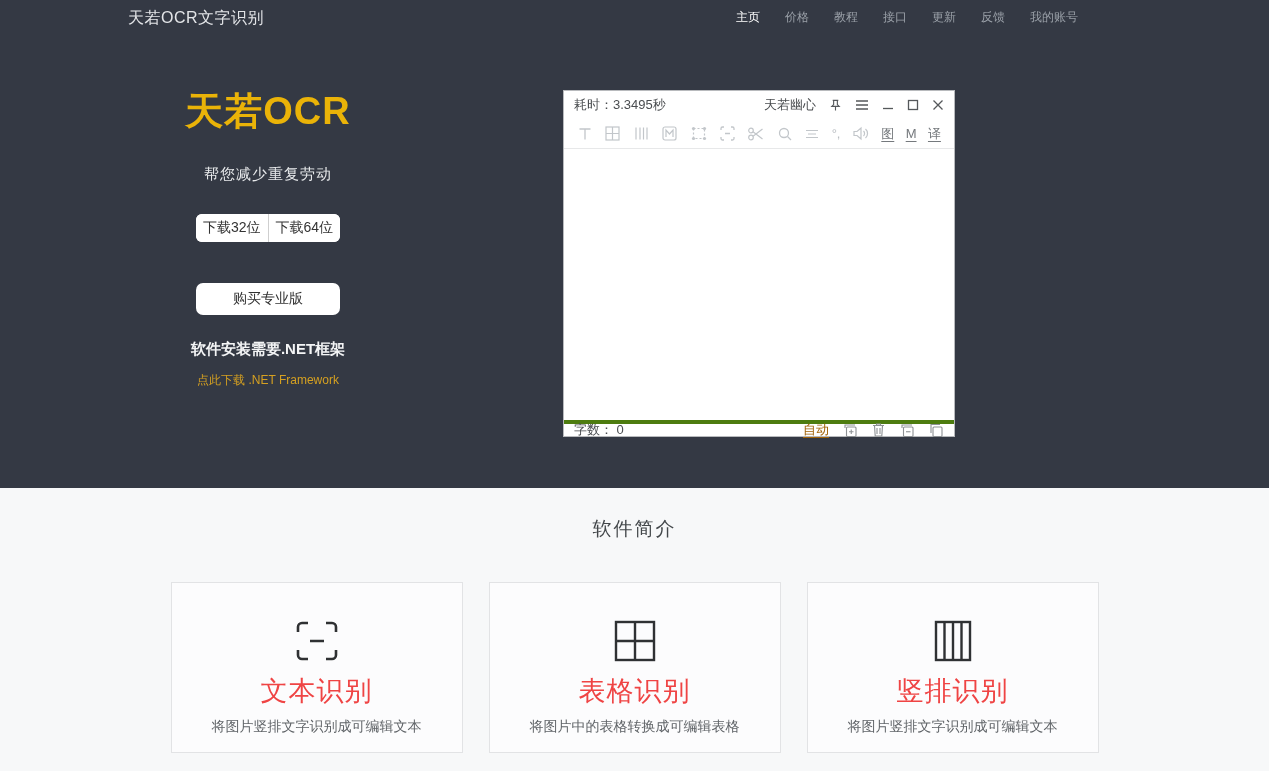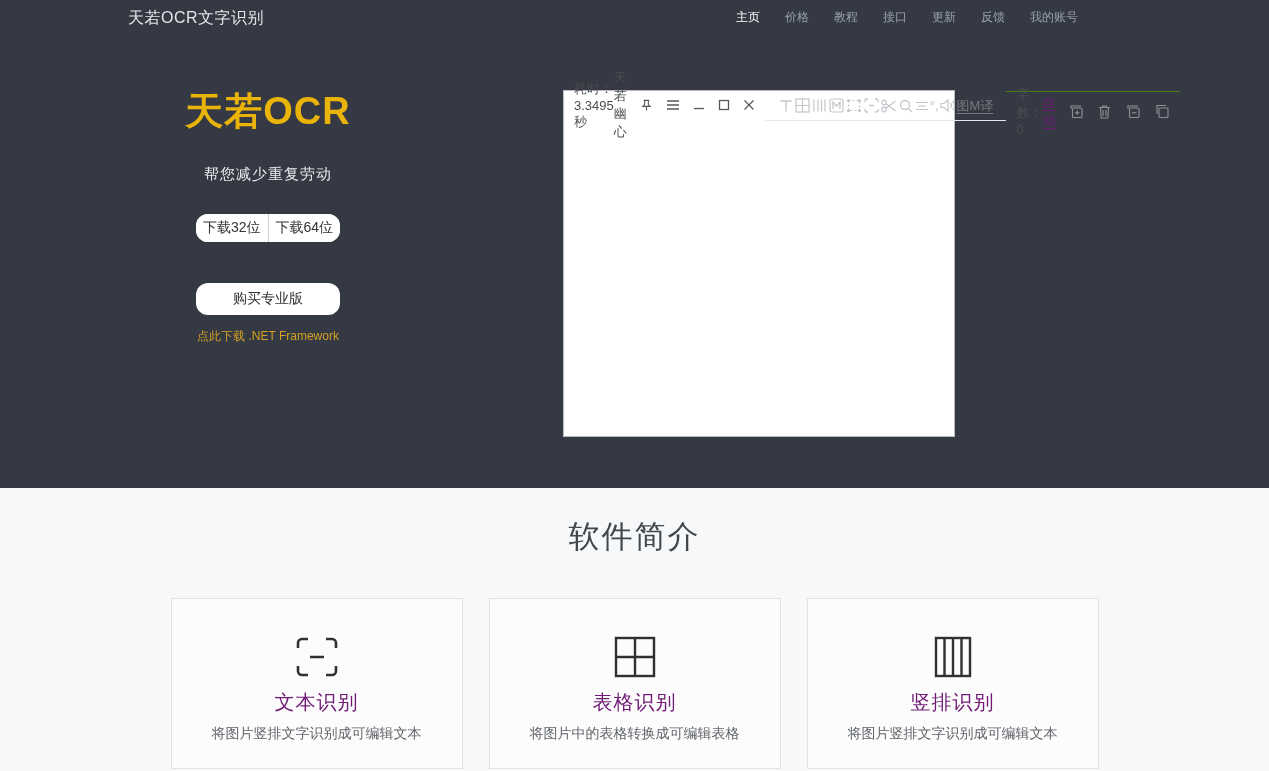--- a/index.html
+++ b/index.html
@@ -14,53 +14,53 @@
   nav { position:absolute; left:736px; top:9px; display:flex; gap:25px; }
   nav a { font-size:12px; color:#9aa0a8; text-decoration:none; cursor:pointer; }
   nav a.active { color:#ffffff; }
 
   
   .hero-left { position:absolute; left:148px; top:34px; width:240px; text-align:center; }
   .hero-title { margin-top:52px; font-size:38px; font-weight:bold; color:#eab308; letter-spacing:1px; }
   .tagline { font-size:15px; color:#e8eaec; letter-spacing:1px; }
   .tagline.t1 { margin-top:28px; }
   .tagline.t2 { margin-top:17px; }
-  .dl-group { margin:30px auto 0; width:144px; display:flex; background:#ffffff; border-radius:12px; overflow:hidden;align-items:center; }
+  .dl-group { margin:30px auto 0; width:144px; display:flex; background:#ffffff; border-radius:6px; overflow:hidden;align-items:center; }
   .dl-group button { flex:1; border:none; background:#ffffff; font-size:14px; color:#333; padding:5px 0; cursor:pointer; font-family:inherit; }
   .dl-group button:first-child { border-right:1px solid #cfcfcf; }
-  .buy-btn { display:block; margin:41px auto 0; width:144px; padding:7px 0; background:#ffffff; border:none; border-radius:12px; font-size:14px; color:#333; cursor:pointer; font-family:inherit; }
+  .buy-btn { display:block; margin:41px auto 0; width:144px; padding:7px 0; background:#ffffff; border:none; border-radius:7px; font-size:14px; color:#333; cursor:pointer; font-family:inherit; }
   .net-note { margin-top:25px; font-size:15px; font-weight:bold; color:#f4f5f6; }
   .net-link { display:inline-block; margin-top:13px; font-size:12px; color:#d5a021; text-decoration:none; cursor:pointer; }
 
   
   .app-window { position:absolute; left:563px; top:90px; width:392px; height:347px;
-                background:#ffffff; border:1px solid #b8babd; display:flex; flex-direction:row; }
+                background:#ffffff; border:1px solid #b8babd; display:flex; flex-direction:column; }
   .titlebar { height:28px; display:flex; align-items:center; padding:0 10px; }
   .elapsed { font-size:13px; color:#4a4d50; }
   .tb-right { margin-left:auto; display:flex; align-items:center; gap:13px; }
   .brand { font-size:13px; color:#4a4d50; }
   .tb-icon { display:flex; align-items:center; color:#55585b; cursor:pointer; }
   .toolbar { height:30px; display:flex; align-items:center; justify-content:space-between; padding:0 13px; border-bottom:1px solid #e7e8e9; }
   .tool { display:flex; align-items:center; justify-content:center; color:#c2c6ca; cursor:pointer; }
   .tool.txt { font-size:13px; color:#babec2; }
   .mode-btn { font-size:13px; color:#75797d; text-decoration:underline; text-underline-offset:3px; cursor:pointer; }
   .canvas { flex:1; background:#ffffff; }
-  .statusbar { height:40px; display:flex; align-items:center; padding:0 10px; border-top:1px solid #4d7c0f; }
+  .statusbar { height:16px; display:flex; align-items:center; padding:0 10px; border-top:4px solid #4d7c0f; }
   .wordcount { font-size:13px; color:#4a4d50; }
   .sb-right { margin-left:auto; display:flex; align-items:center; gap:13px; }
-  .auto-link { font-size:13px; color:#701a75; text-decoration:underline; text-underline-offset:3px; cursor:pointer; }
+  .auto-link { font-size:13px; color:#a16207; text-decoration:underline; text-underline-offset:3px; cursor:pointer; }
   .sb-icon { display:flex; align-items:center; color:#8d9194; cursor:pointer; }
 
   
   .intro { padding-top:28px; text-align:center; }
-  .intro h2 { font-size:31px; font-weight:normal; color:#43474a; letter-spacing:2px; }
+  .intro h2 { font-size:19px; font-weight:normal; color:#43474a; letter-spacing:2px; }
   .cards { margin-top:40px; display:flex; justify-content:center; gap:26px; }
   .card { width:292px; height:171px; background:#fcfcfd; border:1px solid #e2e3e5; text-align:center; }
   .card-icon { margin-top:36px; display:inline-flex; color:#2f3133; }
-  .card h3 { font-size:20px; font-weight:normal; color:#701a75; margin-top:6px; letter-spacing:1px; }
+  .card h3 { font-size:27px; font-weight:normal; color:#ef4444; margin-top:6px; letter-spacing:1px; }
   .card p { font-size:14px; color:#606468; margin-top:9px; }
 </style>
 </head>
 <body>
 
 <div class="dark-area">
 
   <header>
     <div class="logo">天若OCR文字识别</div>
     <nav>
@@ -75,20 +75,21 @@
   </header>
 
   <div class="hero-left">
     <div class="hero-title">天若OCR</div>
     <div class="tagline t1">帮您减少重复劳动</div>
     <div class="dl-group">
       <button>下载32位</button>
       <button>下载64位</button>
     </div>
     <button class="buy-btn">购买专业版</button>
+    <div class="net-note">软件安装需要.NET框架</div>
     <a class="net-link">点此下载 .NET Framework</a>
   </div>
 
   <div class="app-window">
 
     <div class="titlebar">
       <span class="elapsed">耗时：3.3495秒</span>
       <span class="tb-right">
         <span class="brand">天若幽心</span>
         <span class="tb-icon">

